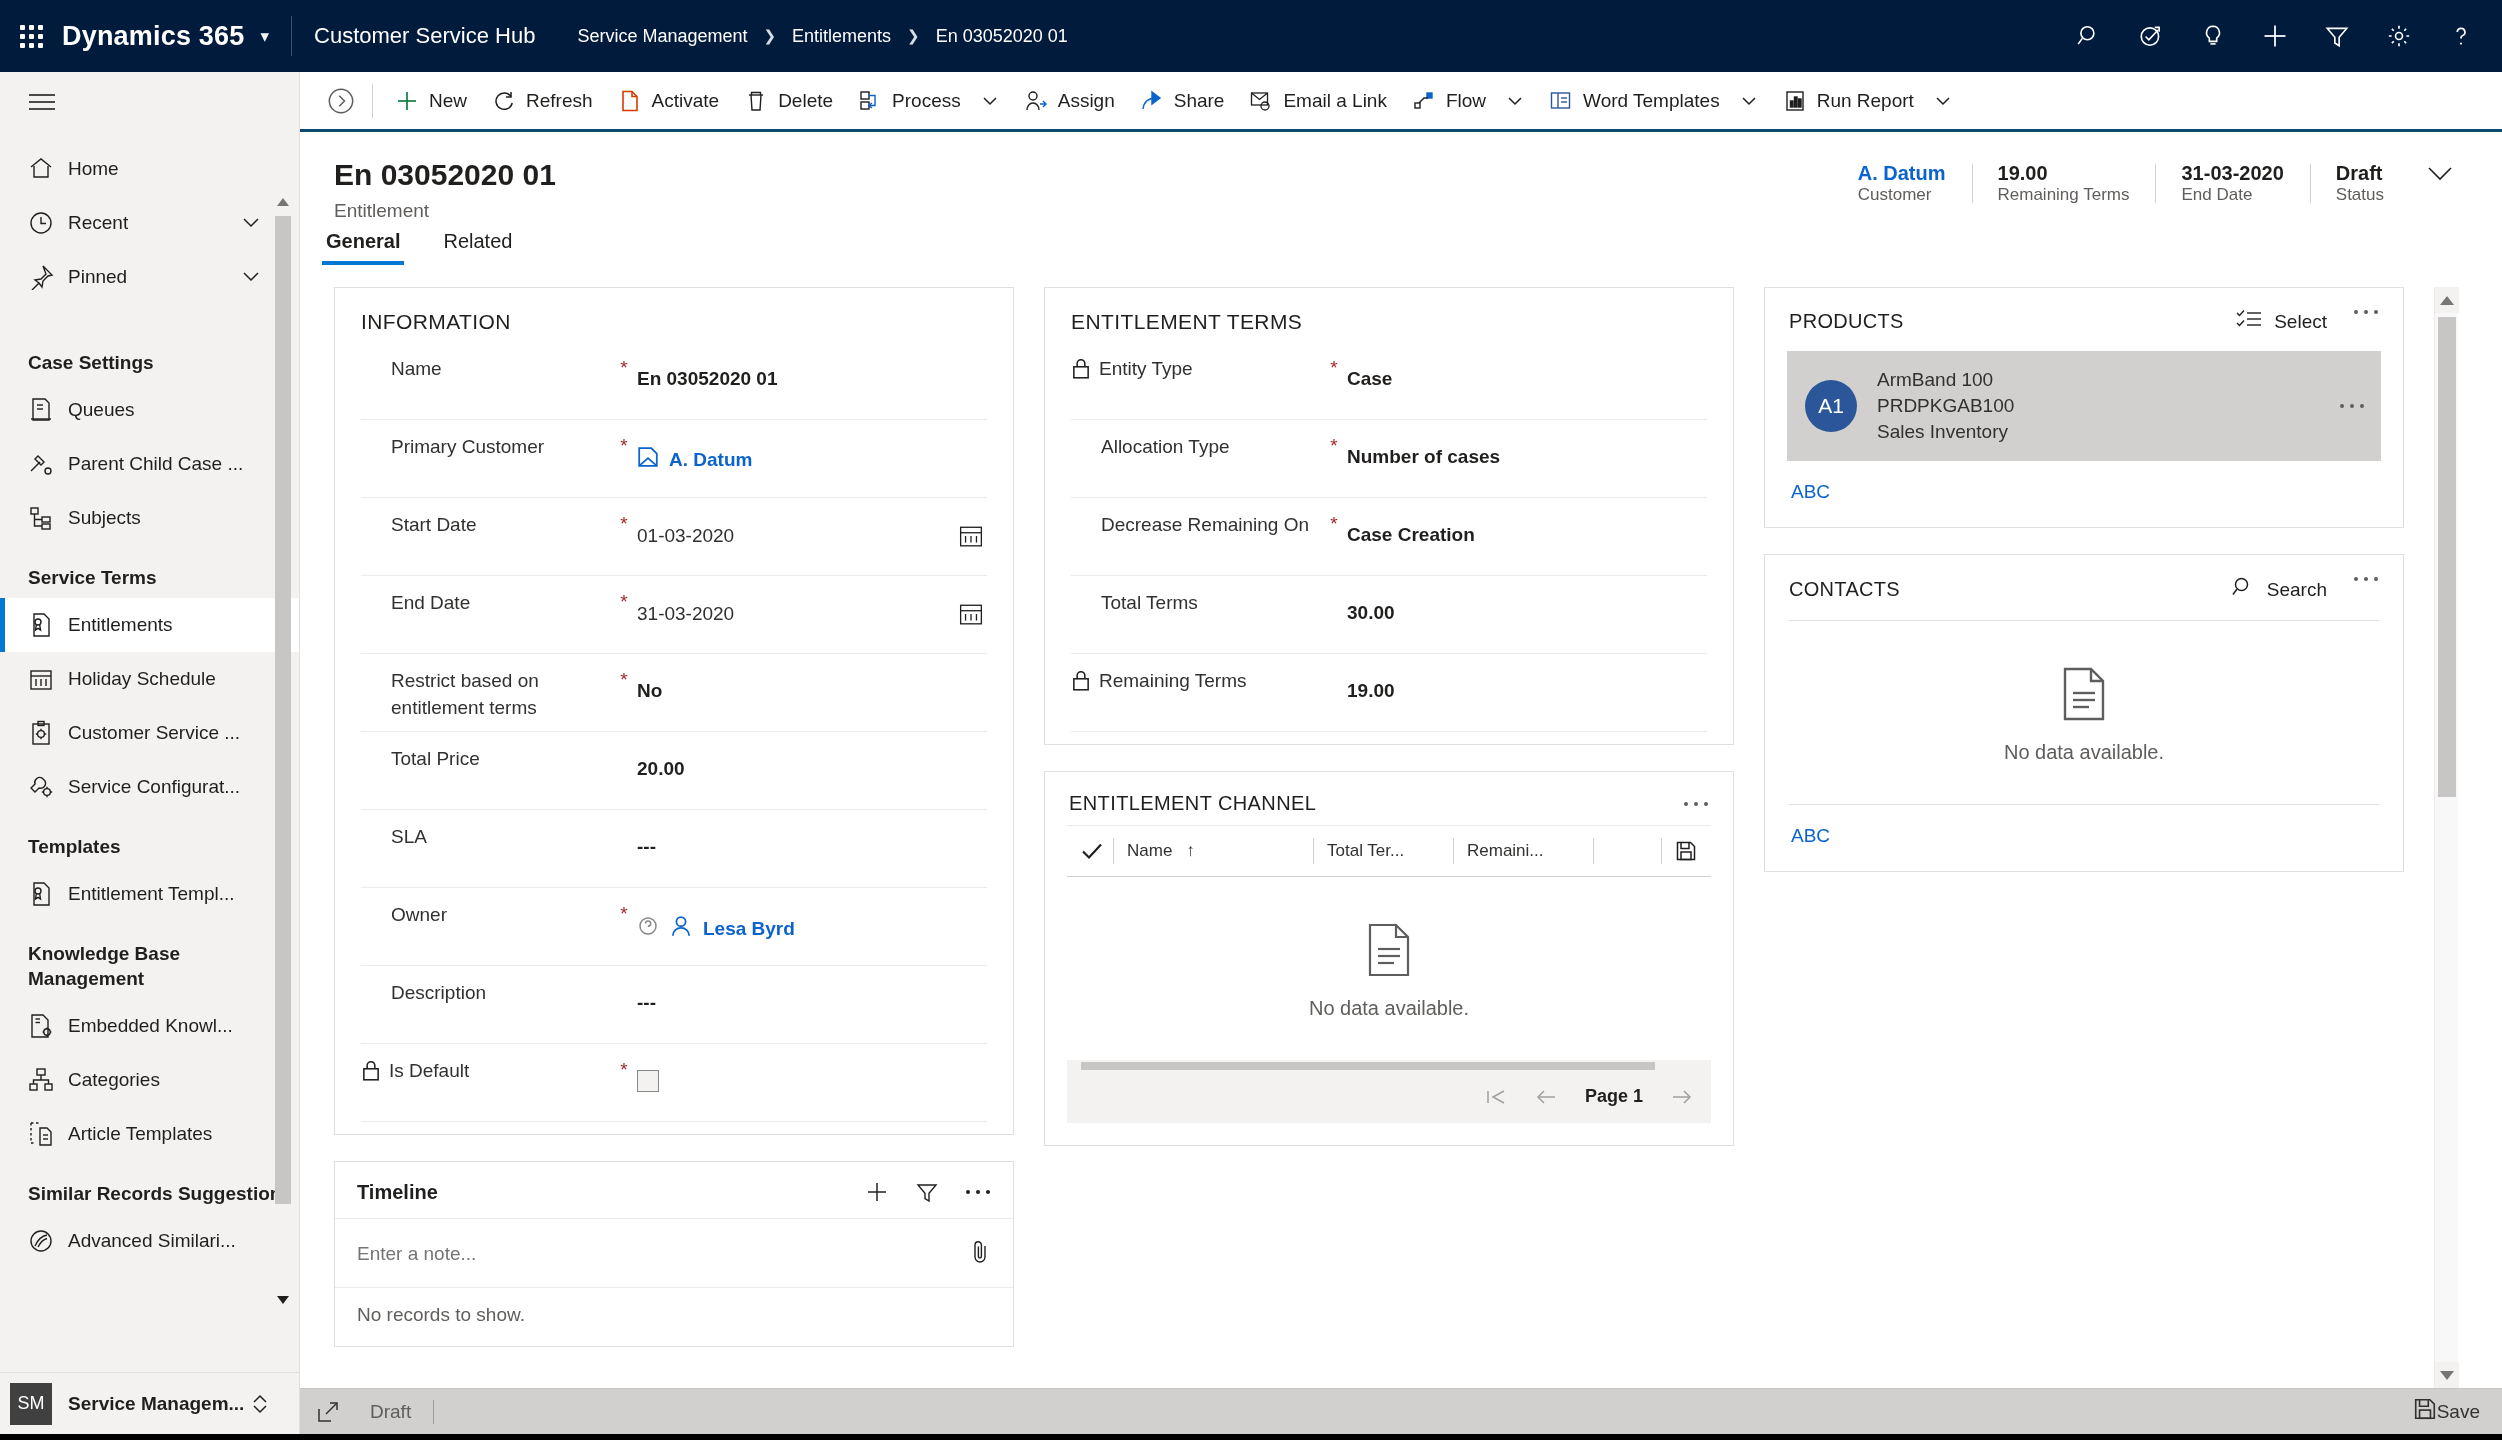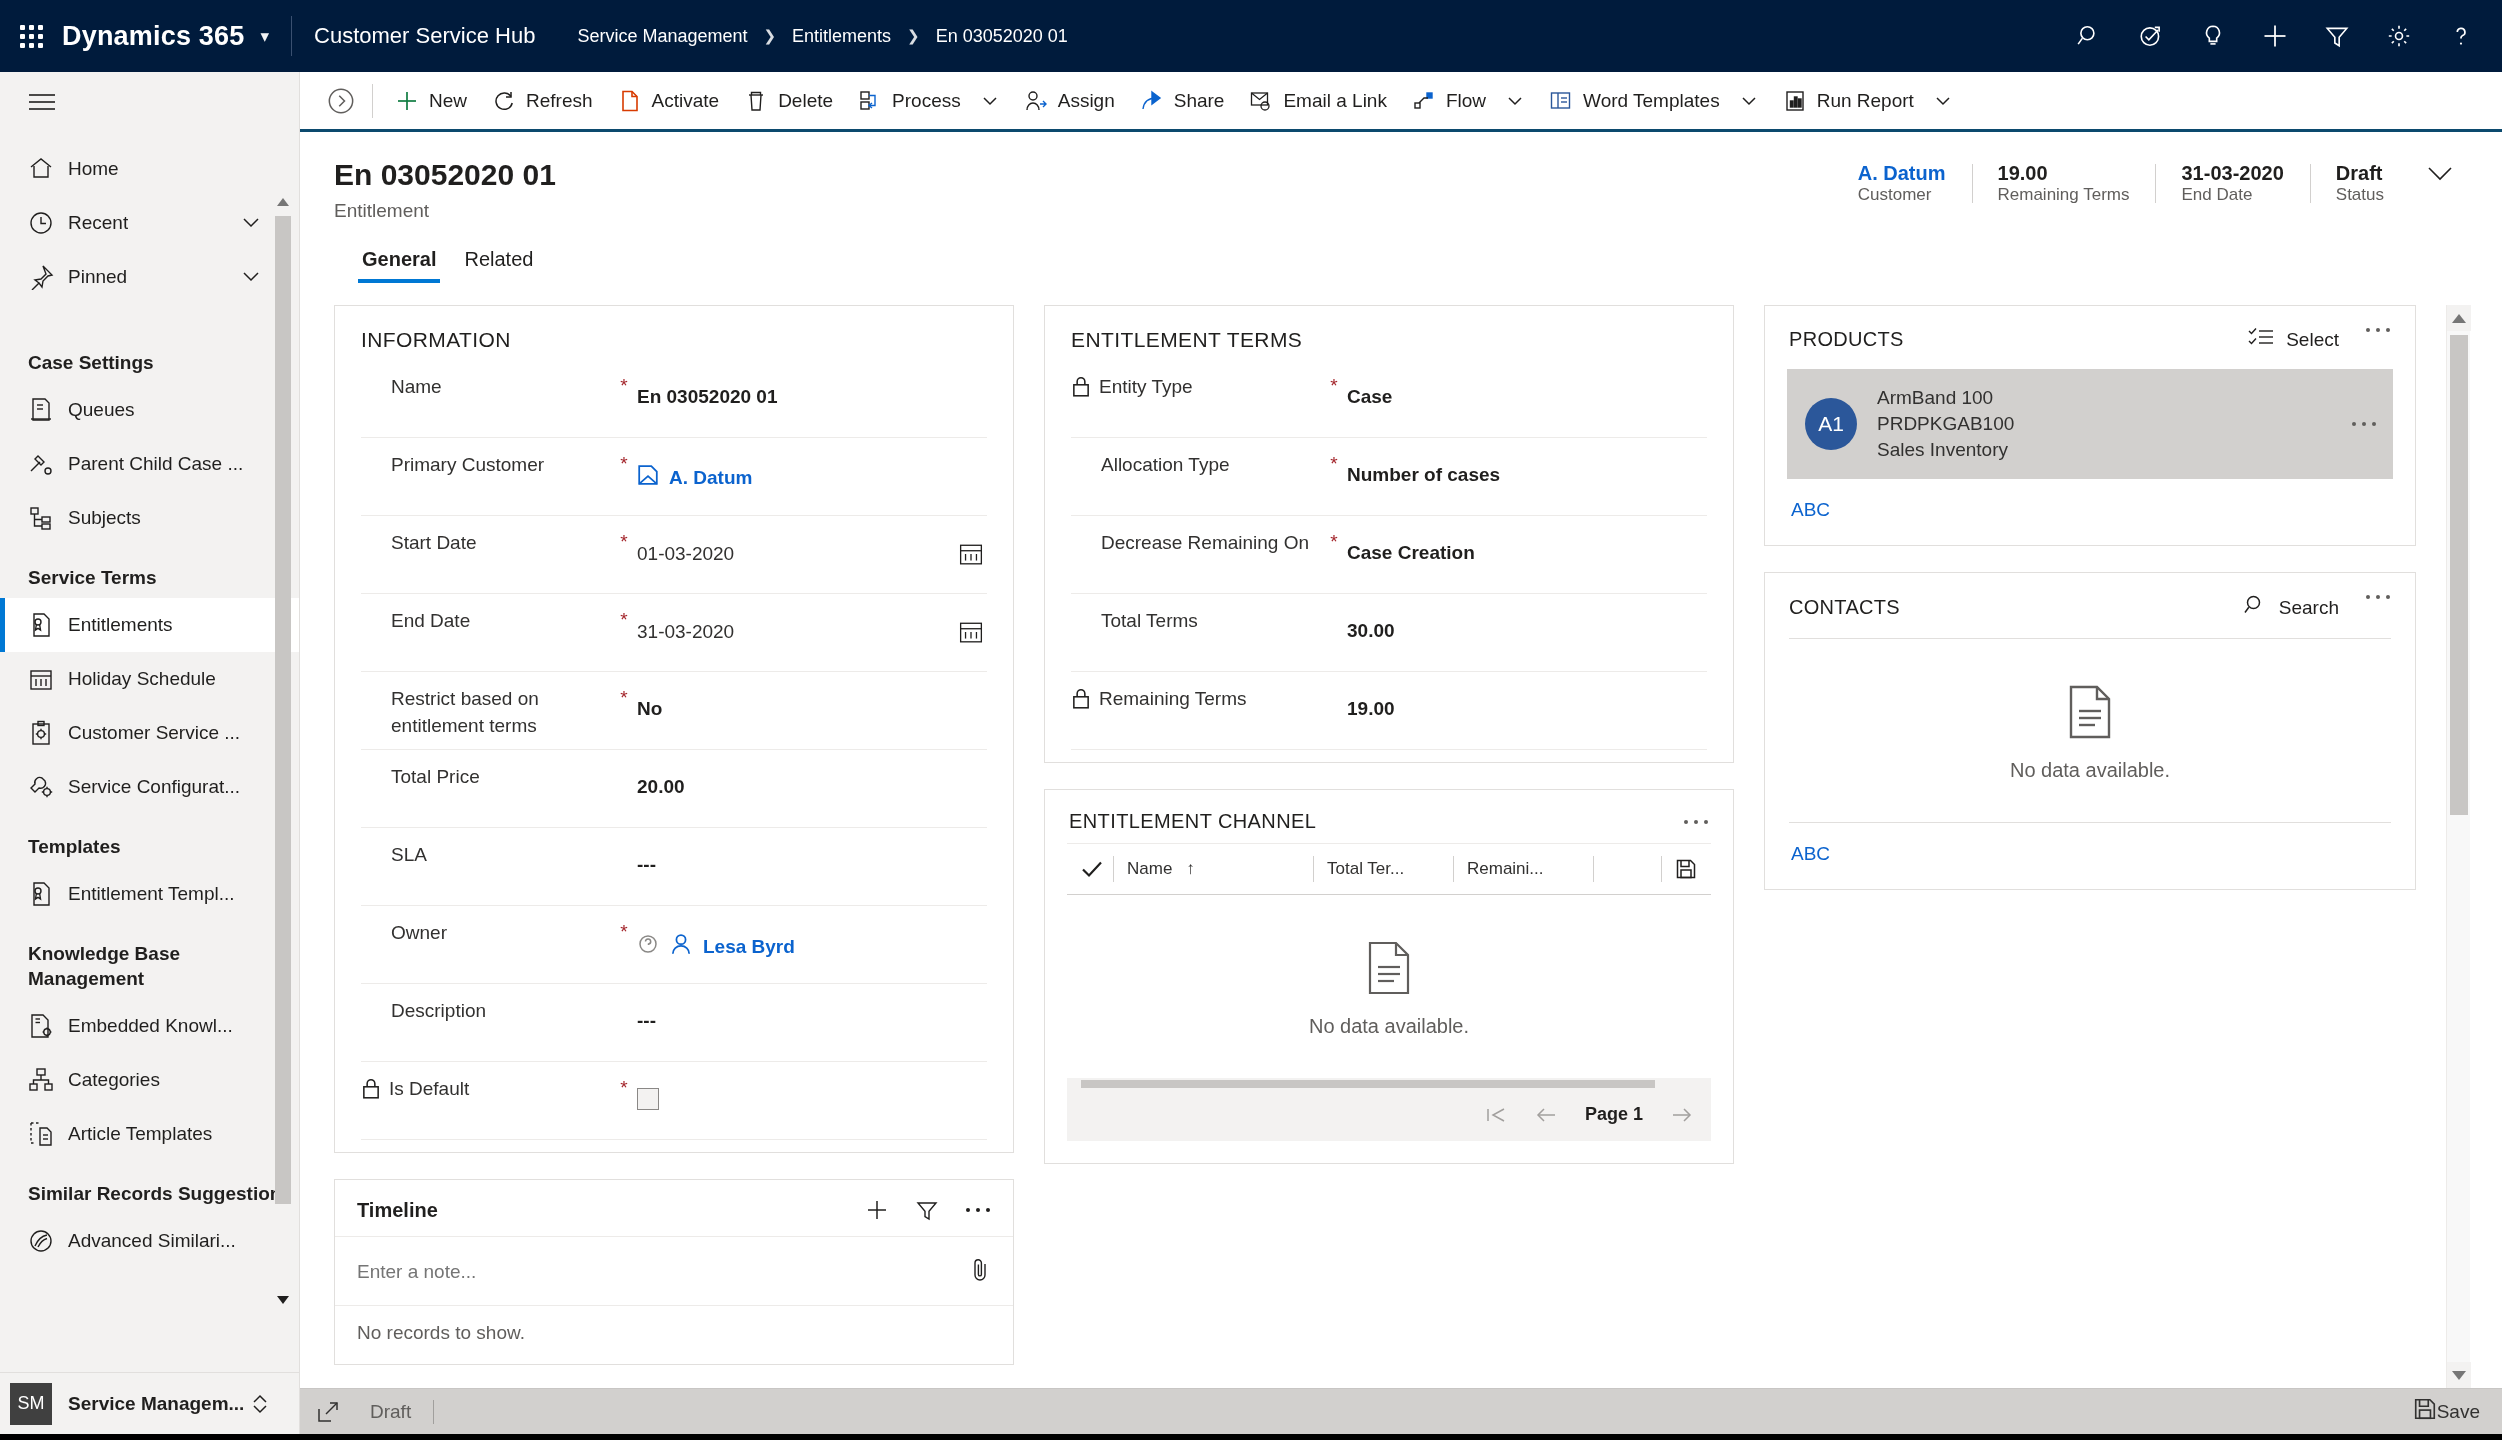--- a/index.html
+++ b/index.html
@@ -101,29 +101,29 @@
   .stat { padding: 0 26px; position: relative; }
   .stat + .stat::before {
     content:""; position:absolute; left:0; top:2px; bottom:2px; width:1px; background:#D2D0CE;
   }
   .stat-v { font-size: 20px; font-weight: 600; color: #201F1E; white-space: nowrap; }
   .stat-v.link { color: #0B63CE; cursor: pointer; }
   .stat-l { font-size: 17px; color: #605E5C; white-space: nowrap; }
   .rec-expand { padding: 6px 14px 0 16px; cursor: pointer; display:flex; }
 
   
-  .tabs { display: flex; padding: 0 52px; margin-top: 18px; gap: 8px; }
+  .tabs { display: flex; padding: 0 16px; gap: 23px; }
   .tab { font-size: 20px; color: #201F1E; padding: 8px 10px 12px 10px; cursor: pointer;
     position: relative; }
   .tab.active { font-weight: 700; }
   .tab.active::after { content:""; position:absolute; left:6px; right:6px; bottom:0;
     height: 4px; background: #0078D4; }
 
   
-  .canvas { flex:1 1 auto; display: flex; gap: 30px; padding: 22px 32px 0 34px;
+  .canvas { flex:1 1 auto; display: flex; gap: 30px; padding: 22px 44px 0 34px;
     min-height: 0; position: relative; overflow: hidden; }
   .col { display: flex; flex-direction: column; gap: 26px; }
   .col-a { width: 680px; flex: 0 0 680px; }
   .col-b { width: 690px; flex: 0 0 690px; }
   .col-c { flex: 1 1 auto; min-width: 0; }
 
   .card { border: 1px solid #E1DFDD; background: #fff; }
   .card-pad { padding: 22px 26px 12px 26px; }
   .sec-title { font-size: 21px; color: #201F1E; letter-spacing: .4px; padding-bottom: 8px; }
   .sec-title.sm { font-size: 20px; }

